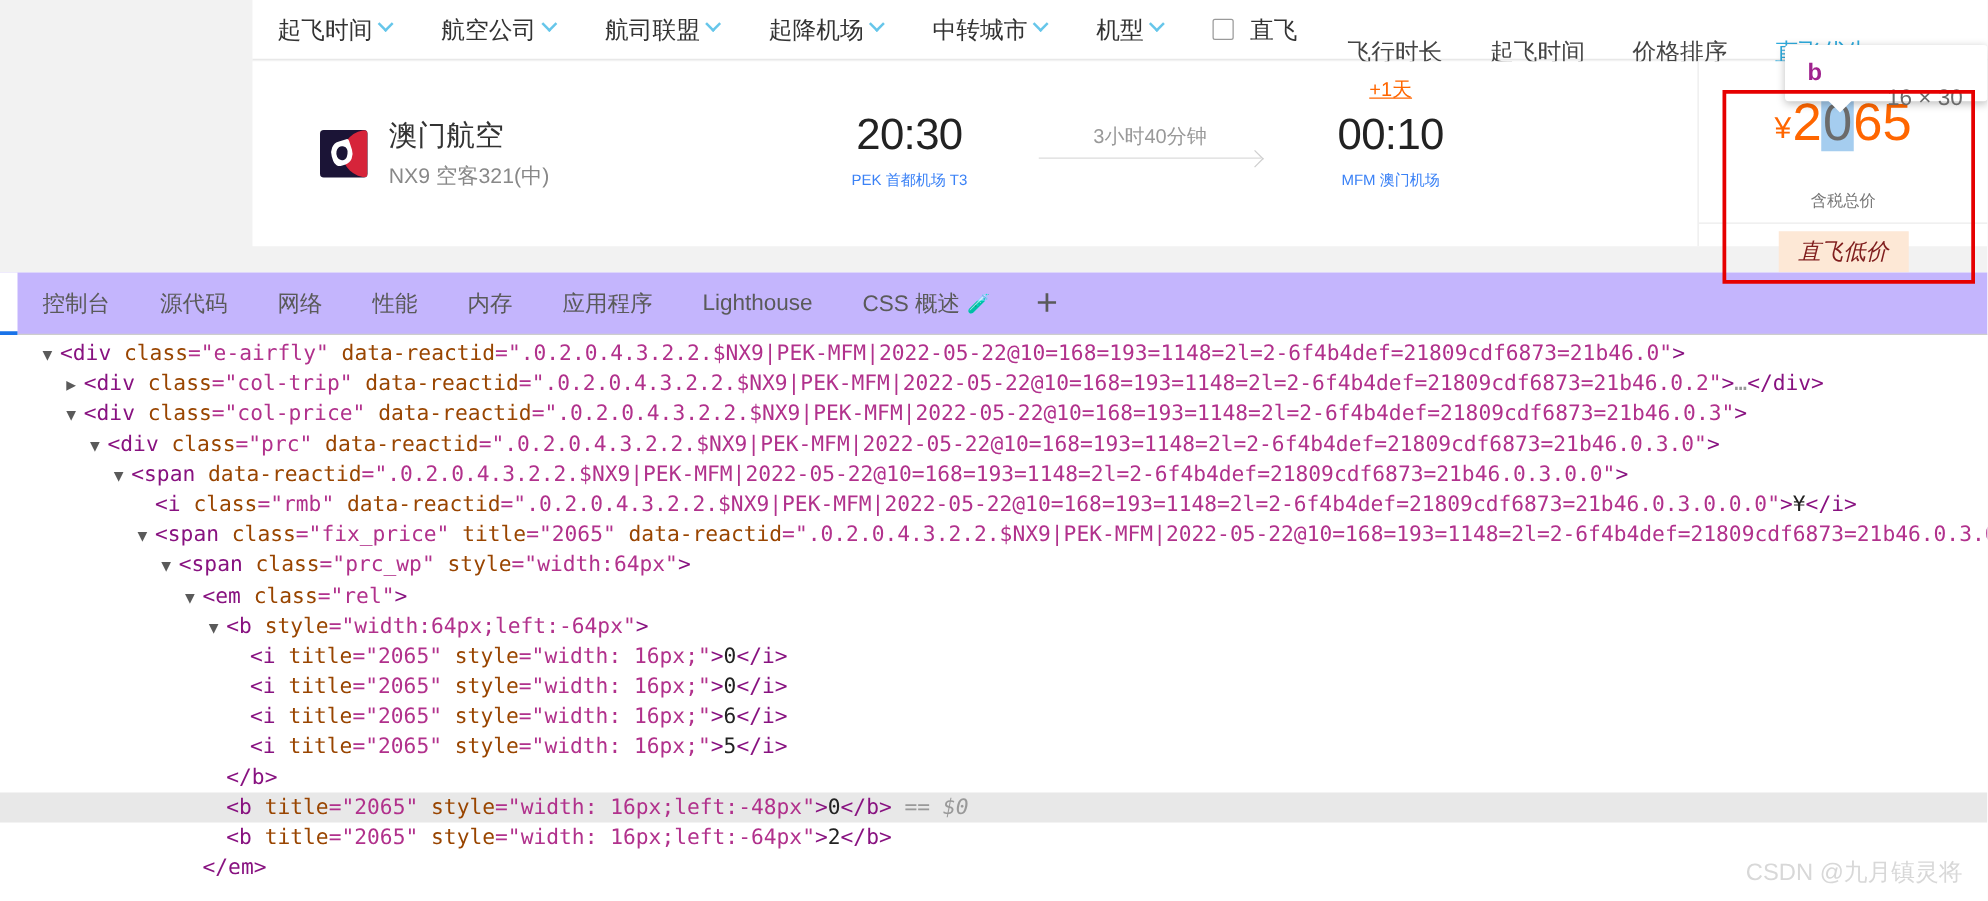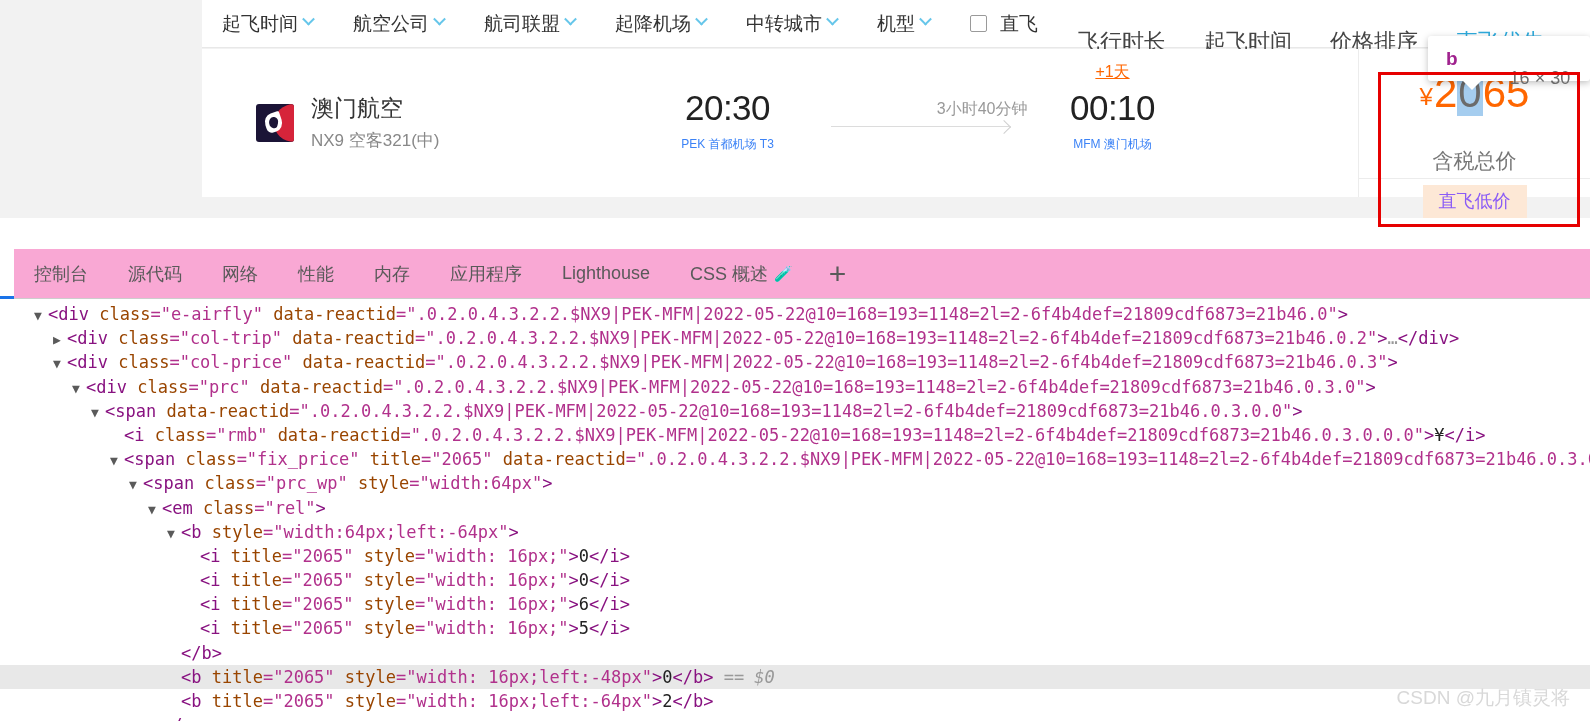--- a/index.html
+++ b/index.html
@@ -29,21 +29,21 @@
   .chev {
     display: inline-block; width: 9px; height: 9px;
     border-right: 2px solid #66c6ea; border-bottom: 2px solid #66c6ea;
     transform: rotate(45deg) translate(-3px,-3px);
   }
   .checkbox-sq {
     display: inline-block; width: 17px; height: 17px;
     border: 1.5px solid #9a9a9a; border-radius: 2px; background: #fff;
     margin-right: 7px;
   }
-  .sort-item { font-size: 22px; color: #444; margin-right: 38px; white-space: nowrap; cursor: pointer; margin-top: 36px; }
+  .sort-item { font-size: 19px; color: #444; margin-right: 38px; white-space: nowrap; cursor: pointer; margin-top: 36px; }
   .sort-item.active { color: #2eaadc; }
 
   
   .flight-card {
     position: absolute; left: 202px; top: 49px; width: 1388px; height: 148px;
     background: #ffffff; display: flex; align-items: stretch;
   }
   .airline-col { width: 280px; display: flex; align-items: center; padding-left: 54px; }
   .airline-logo {
     width: 38px; height: 38px; border-radius: 3px;
@@ -67,46 +67,46 @@
   }
   .airline-text { margin-left: 17px; }
   .airline-name { font-size: 23px; color: #333; line-height: 1.25; }
   .airline-sub { font-size: 17px; color: #888; margin-top: 7px; }
 
   .times-col { flex: 1; display: flex; align-items: center; justify-content: center; gap: 0; padding-bottom: 4px; }
   .time-block { text-align: center; min-width: 170px; position: relative; }
   .time-big { font-size: 35px; color: #222; letter-spacing: -0.5px; line-height: 1.08; }
   .time-sub { font-size: 12px; color: #3b82f6; margin-top: 10px; }
   .plusday { position: absolute; top: -27px; left: 50%; transform: translateX(-50%); font-size: 16px; color: #f60; text-decoration: underline; }
-  .dur-block { width: 215px; text-align: right; position: relative; padding-bottom: 16px; }
+  .dur-block { width: 215px; text-align: center; position: relative; padding-bottom: 16px; }
   .dur-text { font-size: 16px; color: #999; margin-bottom: 6px; }
   .dur-line { height: 1px; background: #dcdcdc; width: 178px; margin: 0 auto; position: relative; }
   .dur-line::after {
     content: ""; position: absolute; right: 0; top: -4px;
     width: 9px; height: 9px; border-top: 1px solid #cfcfcf; border-right: 1px solid #cfcfcf;
     transform: rotate(45deg);
   }
 
   .price-col {
     width: 232px; border-left: 1px solid #ececec;
     display: flex; flex-direction: column; align-items: center; justify-content: center;
     position: relative;
     gap: 16px;
   }
   .price-row { font-size: 42px; color: #f60; line-height: 1; white-space: nowrap; }
   .price-row .rmb { font-size: 24px; vertical-align: 2px; margin-right: 1px; }
   .price-row .dig-hl { background: #a5cdef; color: #6b6b6b; padding: 0 1px; }
-  .price-label { font-size: 21px; color: #777; margin-top: 17px; }
+  .price-label { font-size: 13px; color: #777; margin-top: 17px; }
   .price-footer {
     position: absolute; bottom: -21px; left: 0; right: 0;
     border-top: 1px solid #ececec; padding-top: 6px; text-align: center;
   }
   .tag-lowprice {
-    display: inline-block; background: #fde8d6; color: #8b5cf6;
-    font-size: 18px; padding: 4px 16px 5px;
+    display: inline-block; background: #fde8d6; color: #7f1d1d;
+    font-size: 18px; padding: 4px 16px 5px; font-style: italic;
   }
 
   
   .inspect-tip {
     position: absolute; left: 1428px; top: 36px; width: 162px; height: 45px;
     background: #ffffff; box-shadow: 0 2px 7px rgba(0,0,0,.25);
     border-radius: 3px; display: flex; align-items: center; padding: 0 18px;
     z-index: 40;
   }
   .inspect-tip .tagname { color: #a0228e; font-weight: bold; font-size: 19px; }
@@ -119,22 +119,22 @@
 
   
   .red-box-price {
     position: absolute; left: 1378px; top: 72px; width: 202px; height: 155px;
     border: 3px solid #e60000; z-index: 45; pointer-events: none;
   }
 
   
   .devtools { position: absolute; left: 0; top: 218px; width: 1590px; height: 503px; background: #ffffff; }
   .dt-tabs {
-    height: 50px; background: #f9a8d4; border-bottom: 1px solid #cdcdcd;
-    display: flex; align-items: center; padding-left: 0px; margin-top: 31px;
+    height: 50px; background: #c4b5fd; border-bottom: 1px solid #cdcdcd;
+    display: flex; align-items: center; padding-left: 0px;
   }
   .dt-tab {
     font-size: 18px; color: #5a5a5a; padding: 0 20px; height: 50px;
     display: flex; align-items: center; gap: 6px; cursor: pointer; white-space: nowrap;
   }
   .dt-tab.selected-left {
     width: 14px; padding: 0; background: #ffffff; border-bottom: 3px solid #1a73e8;
   }
   .flask { font-size: 15px; color: #444; }
   .dt-plus { font-size: 30px; color: #5a5a5a; padding: 0 16px; line-height: 1; cursor: pointer; }

